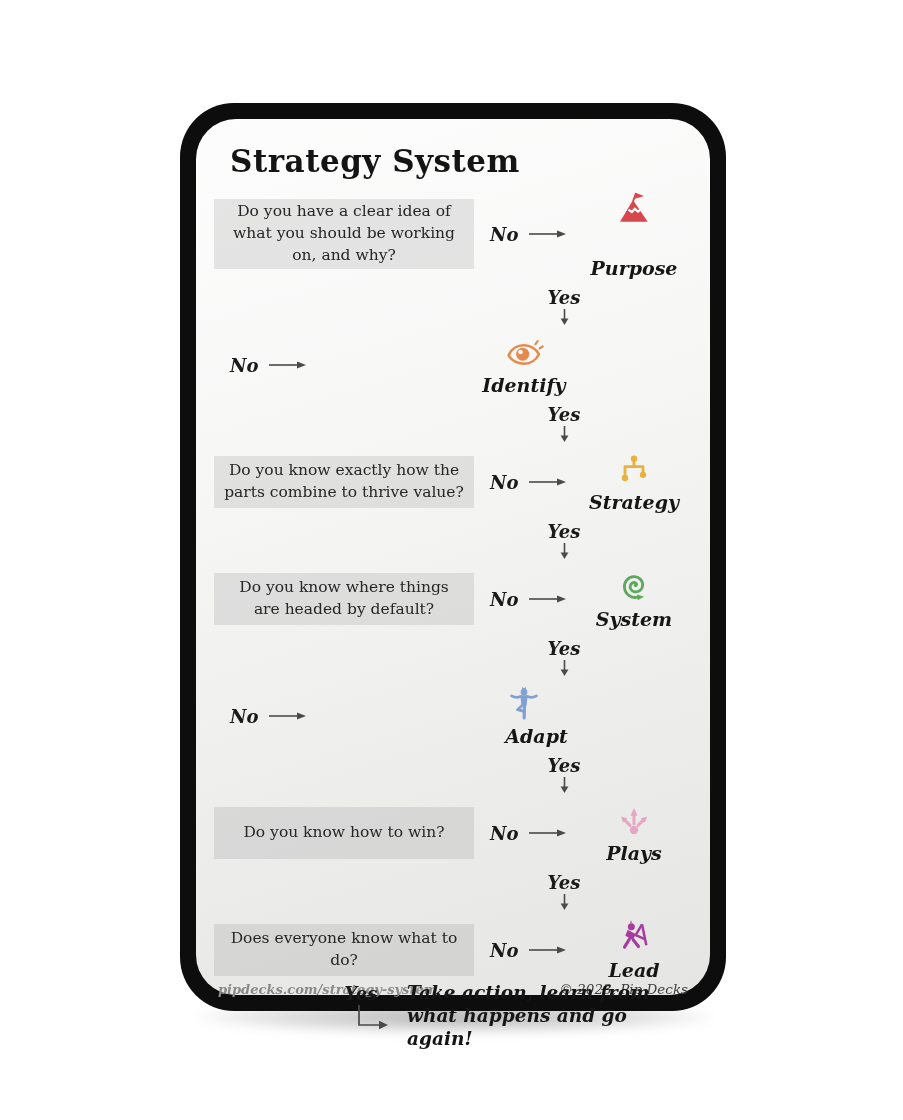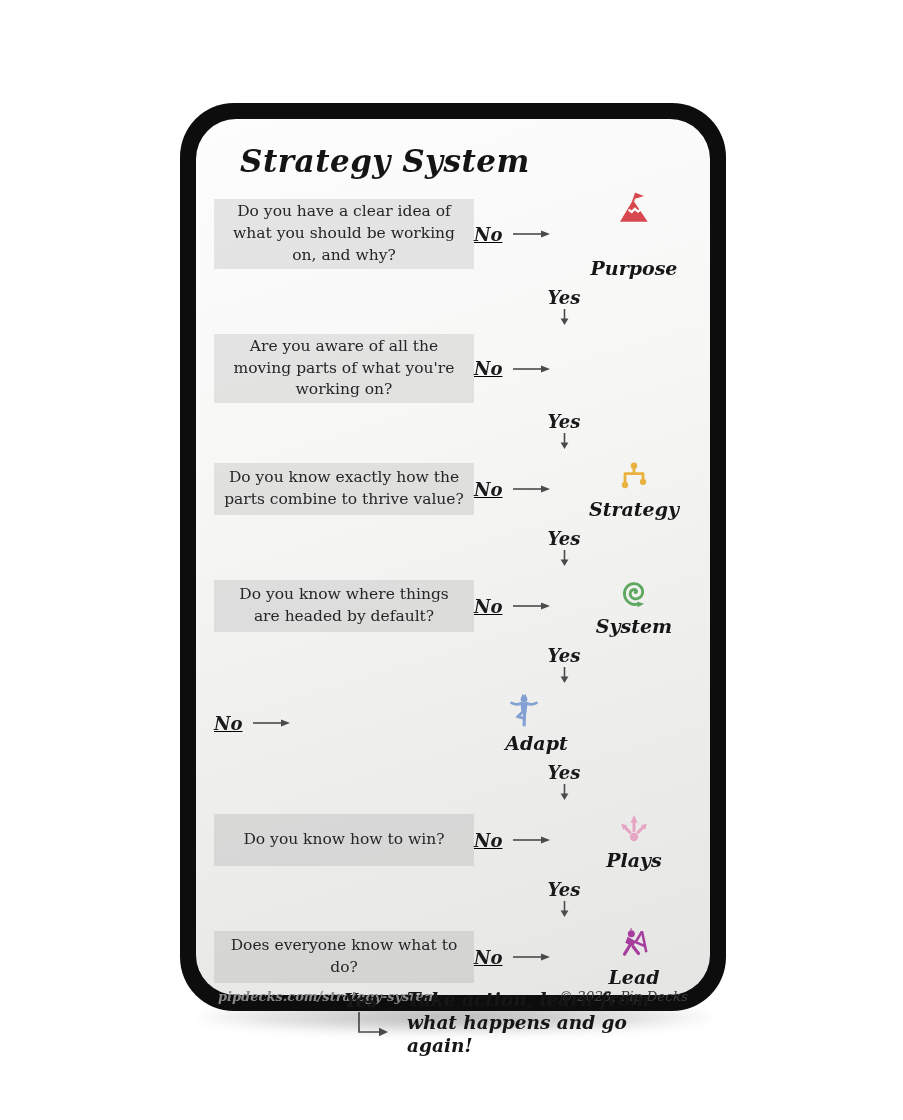--- a/index.html
+++ b/index.html
@@ -27,44 +27,44 @@
   .card{z-index:1;}
   .card-inner{
     width:100%;height:100%;
     box-sizing:border-box;
     background:linear-gradient(163deg,#fdfdfd 0%,#f7f7f6 35%,#ededec 70%,#e5e5e4 100%);
     border-radius:40px;
     padding:18px 16px 16px 16px;
     display:flex;flex-direction:column;
   }
   .title{
-    font-size:31px;font-weight:700;font-style:italic;
+    font-size:31px;font-weight:700;
     color:#141414;
-    margin:6px 0 10px 28px;
+    margin:6px 0 10px 18px;
     letter-spacing:0.5px;
   }
   .flow{display:flex;flex-direction:column;margin-left:19px;align-items:flex-end;}
   .step-row{
     display:grid;
     grid-template-columns:260px 100px 120px;
     align-items:center;
   }
   .qbox{
     min-height:52px;
     background:rgba(95,95,95,0.145);
     display:flex;align-items:center;justify-content:center;
     text-align:center;
     padding:2px 10px;box-sizing:border-box;
   }
   .qtext{
     font-size:15.5px;line-height:1.4;color:#262626;
   }
   .no-cell{
     display:flex;align-items:center;justify-content:flex-start;
-    gap:9px;text-decoration:underline;
+    padding-left:16px;gap:9px;
   }
   .no-label,.yes-label{
     font-size:18px;font-weight:700;font-style:italic;color:#1a1a1a;
   }
   .no-arrow{display:block;}
   .icon-cell{
     display:flex;flex-direction:column;align-items:center;justify-content:center;
   }
   .module-icon{display:block;width:40px;height:40px;}
   .module-icon svg{width:40px;height:40px;display:block;}
@@ -140,29 +140,37 @@
 
   <div class="yes-connector">
     <span class="yes-label">Yes</span>
     <svg width="11" height="17" viewBox="0 0 11 17">
       <line x1="5.5" y1="0" x2="5.5" y2="10.5" stroke="#4a4a4a" stroke-width="1.6"></line>
       <polygon points="1.6,9.6 9.4,9.6 5.5,16" fill="#4a4a4a"></polygon>
     </svg>
   </div>
 
   <div class="step-row">
-    <div class="qbox">
-      <span class="qtext">Are you aware of all the moving parts of what you're working on?</span>
-    </div>
-    <div class="no-cell">
-      <span class="no-label">No</span>
-      <svg class="no-arrow" width="42" height="10" viewBox="0 0 42 10">
-        <line x1="2" y1="5" x2="31" y2="5" stroke="#4a4a4a" stroke-width="1.6"></line>
-        <polygon points="30,1.6 39,5 30,8.4" fill="#4a4a4a"></polygon>
-      </svg>
+    <div class="no-cell">
+      <span class="no-label">No</span>
+      <svg class="no-arrow" width="42" height="10" viewBox="0 0 42 10">
+        <line x1="2" y1="5" x2="31" y2="5" stroke="#4a4a4a" stroke-width="1.6"></line>
+        <polygon points="30,1.6 39,5 30,8.4" fill="#4a4a4a"></polygon>
+      </svg>
+    </div>
+    <div class="icon-cell" style="color: rgb(229, 138, 76);">
+      <span class="module-icon">
+              <svg viewBox="0 0 24 24" fill="none" stroke="currentColor">
+                <path d="M2.8 12.8 C4.6 8.6 8.4 6.7 12 6.8 C15.8 6.9 19.3 9.1 20.9 12.1 C19.2 15.7 15.7 17.9 11.9 17.8 C8 17.7 4.3 15.8 2.8 12.8 Z" stroke-width="1.5"></path>
+                <circle cx="11.2" cy="12.1" r="3.9" fill="currentColor" stroke="none"></circle>
+                <circle cx="9.9" cy="10.8" r="1.4" fill="#ffffff" stroke="none"></circle>
+                <path d="M18.9 6.1 l1.3-1.8 M21.4 8.6 l1.8-1.1" stroke-width="1.3" stroke-linecap="round"></path>
+              </svg>
+            </span>
+      <span class="module-label" style="color: rgb(22, 22, 22);">Identify</span>
     </div>
   </div>
 
   <div class="yes-connector">
     <span class="yes-label">Yes</span>
     <svg width="11" height="17" viewBox="0 0 11 17">
       <line x1="5.5" y1="0" x2="5.5" y2="10.5" stroke="#4a4a4a" stroke-width="1.6"></line>
       <polygon points="1.6,9.6 9.4,9.6 5.5,16" fill="#4a4a4a"></polygon>
     </svg>
   </div>

